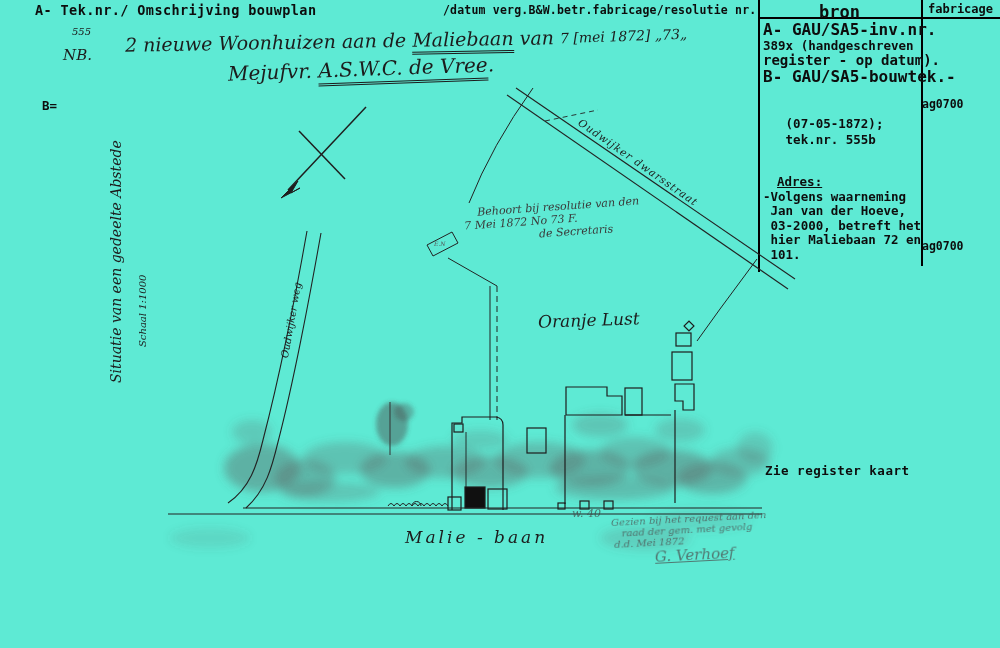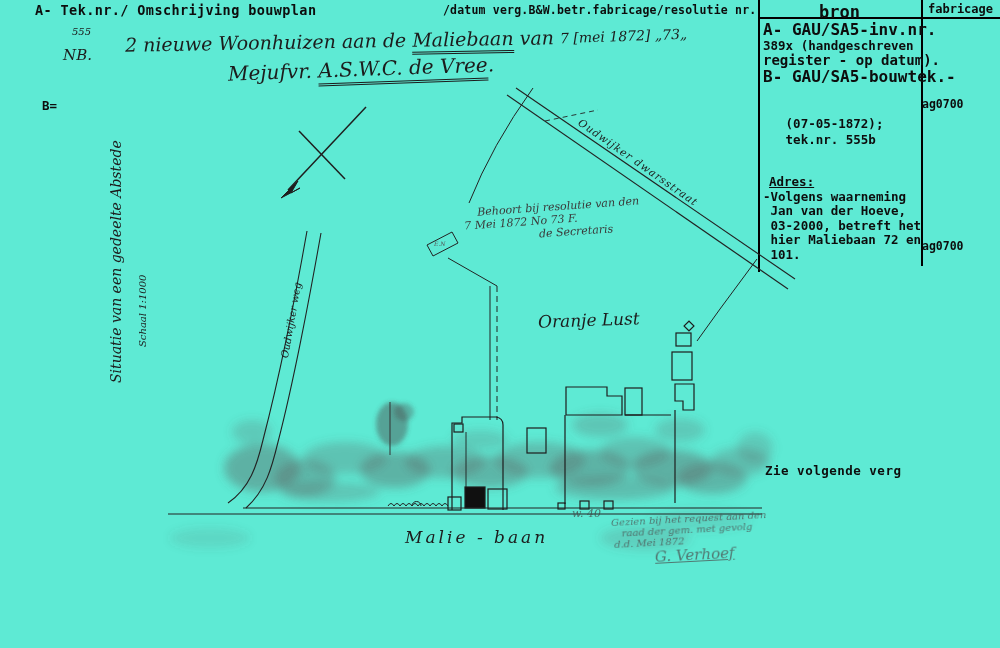--- a/index.html
+++ b/index.html
@@ -36,30 +36,30 @@
     <div class="mono pre" style="font-size:16px;line-height:15.5px;">A- GAU/SA5-inv.nr.</div>
     <div class="mono pre" style="font-size:12.5px;line-height:15.5px;">389x (handgeschreven</div>
     <div class="mono pre" style="font-size:14px;line-height:15.5px;">register - op datum).</div>
     <div class="mono pre" style="font-size:16px;line-height:15.5px;text-align:center;">B- GAU/SA5-bouwtek.-</div>
     <div class="mono pre" style="font-size:12.5px;line-height:15.5px;margin-top:32px;">   (07-05-1872);</div>
     <div class="mono pre" style="font-size:12.5px;line-height:15.5px;">   tek.nr. 555b</div>
   </div>
   <div class="abs mono" style="left:922px;top:97px;font-size:11.5px;">ag0700</div>
 
   <div class="abs" style="left:763px;top:175px;">
-    <div class="mono u-head" style="font-size:12.5px;line-height:14.5px;margin-left:6px;">Adres:</div>
+    <div class="mono u-head" style="font-size:12.5px;line-height:14.5px;margin-left:14px;">Adres:</div>
     <div class="mono pre" style="font-size:12.5px;line-height:14.5px;">-Volgens waarneming</div>
     <div class="mono pre" style="font-size:12.5px;line-height:14.5px;"> Jan van der Hoeve,</div>
     <div class="mono pre" style="font-size:12.5px;line-height:14.5px;"> 03-2000, betreft het</div>
     <div class="mono pre" style="font-size:12.5px;line-height:14.5px;"> hier Maliebaan 72 en</div>
     <div class="mono pre" style="font-size:12.5px;line-height:14.5px;"> 101.</div>
   </div>
   <div class="abs mono" style="left:922px;top:239px;font-size:11.5px;">ag0700</div>
 
-  <div class="abs mono" style="left:765px;top:463px;font-size:12.5px;letter-spacing:.5px;">Zie volgende verg</div>
+  <div class="abs mono" style="left:765px;top:463px;font-size:12.5px;letter-spacing:.5px;">Zie register kaart</div>
 
   <div class="abs hw" style="left:72px;top:26px;font-size:10px;">555</div>
   <div class="abs hw" style="left:63px;top:46px;font-size:15px;">NB.</div>
   <div class="abs mono" style="left:42px;top:98px;font-size:12.5px;">B=</div>
 
   <div class="abs hw" style="left:125px;top:30px;font-size:19px;white-space:nowrap;transform:rotate(-1deg);">
     <span>2 nieuwe Woonhuizen aan de </span><span class="u-dbl">Maliebaan</span><span> van</span>
   </div>
   <div class="abs hw" style="left:228px;top:57px;font-size:20px;white-space:nowrap;transform:rotate(-2deg);">
     <span>Mejufvr. </span><span class="u-dbl">A.S.W.C. de Vree</span><span>.</span>

